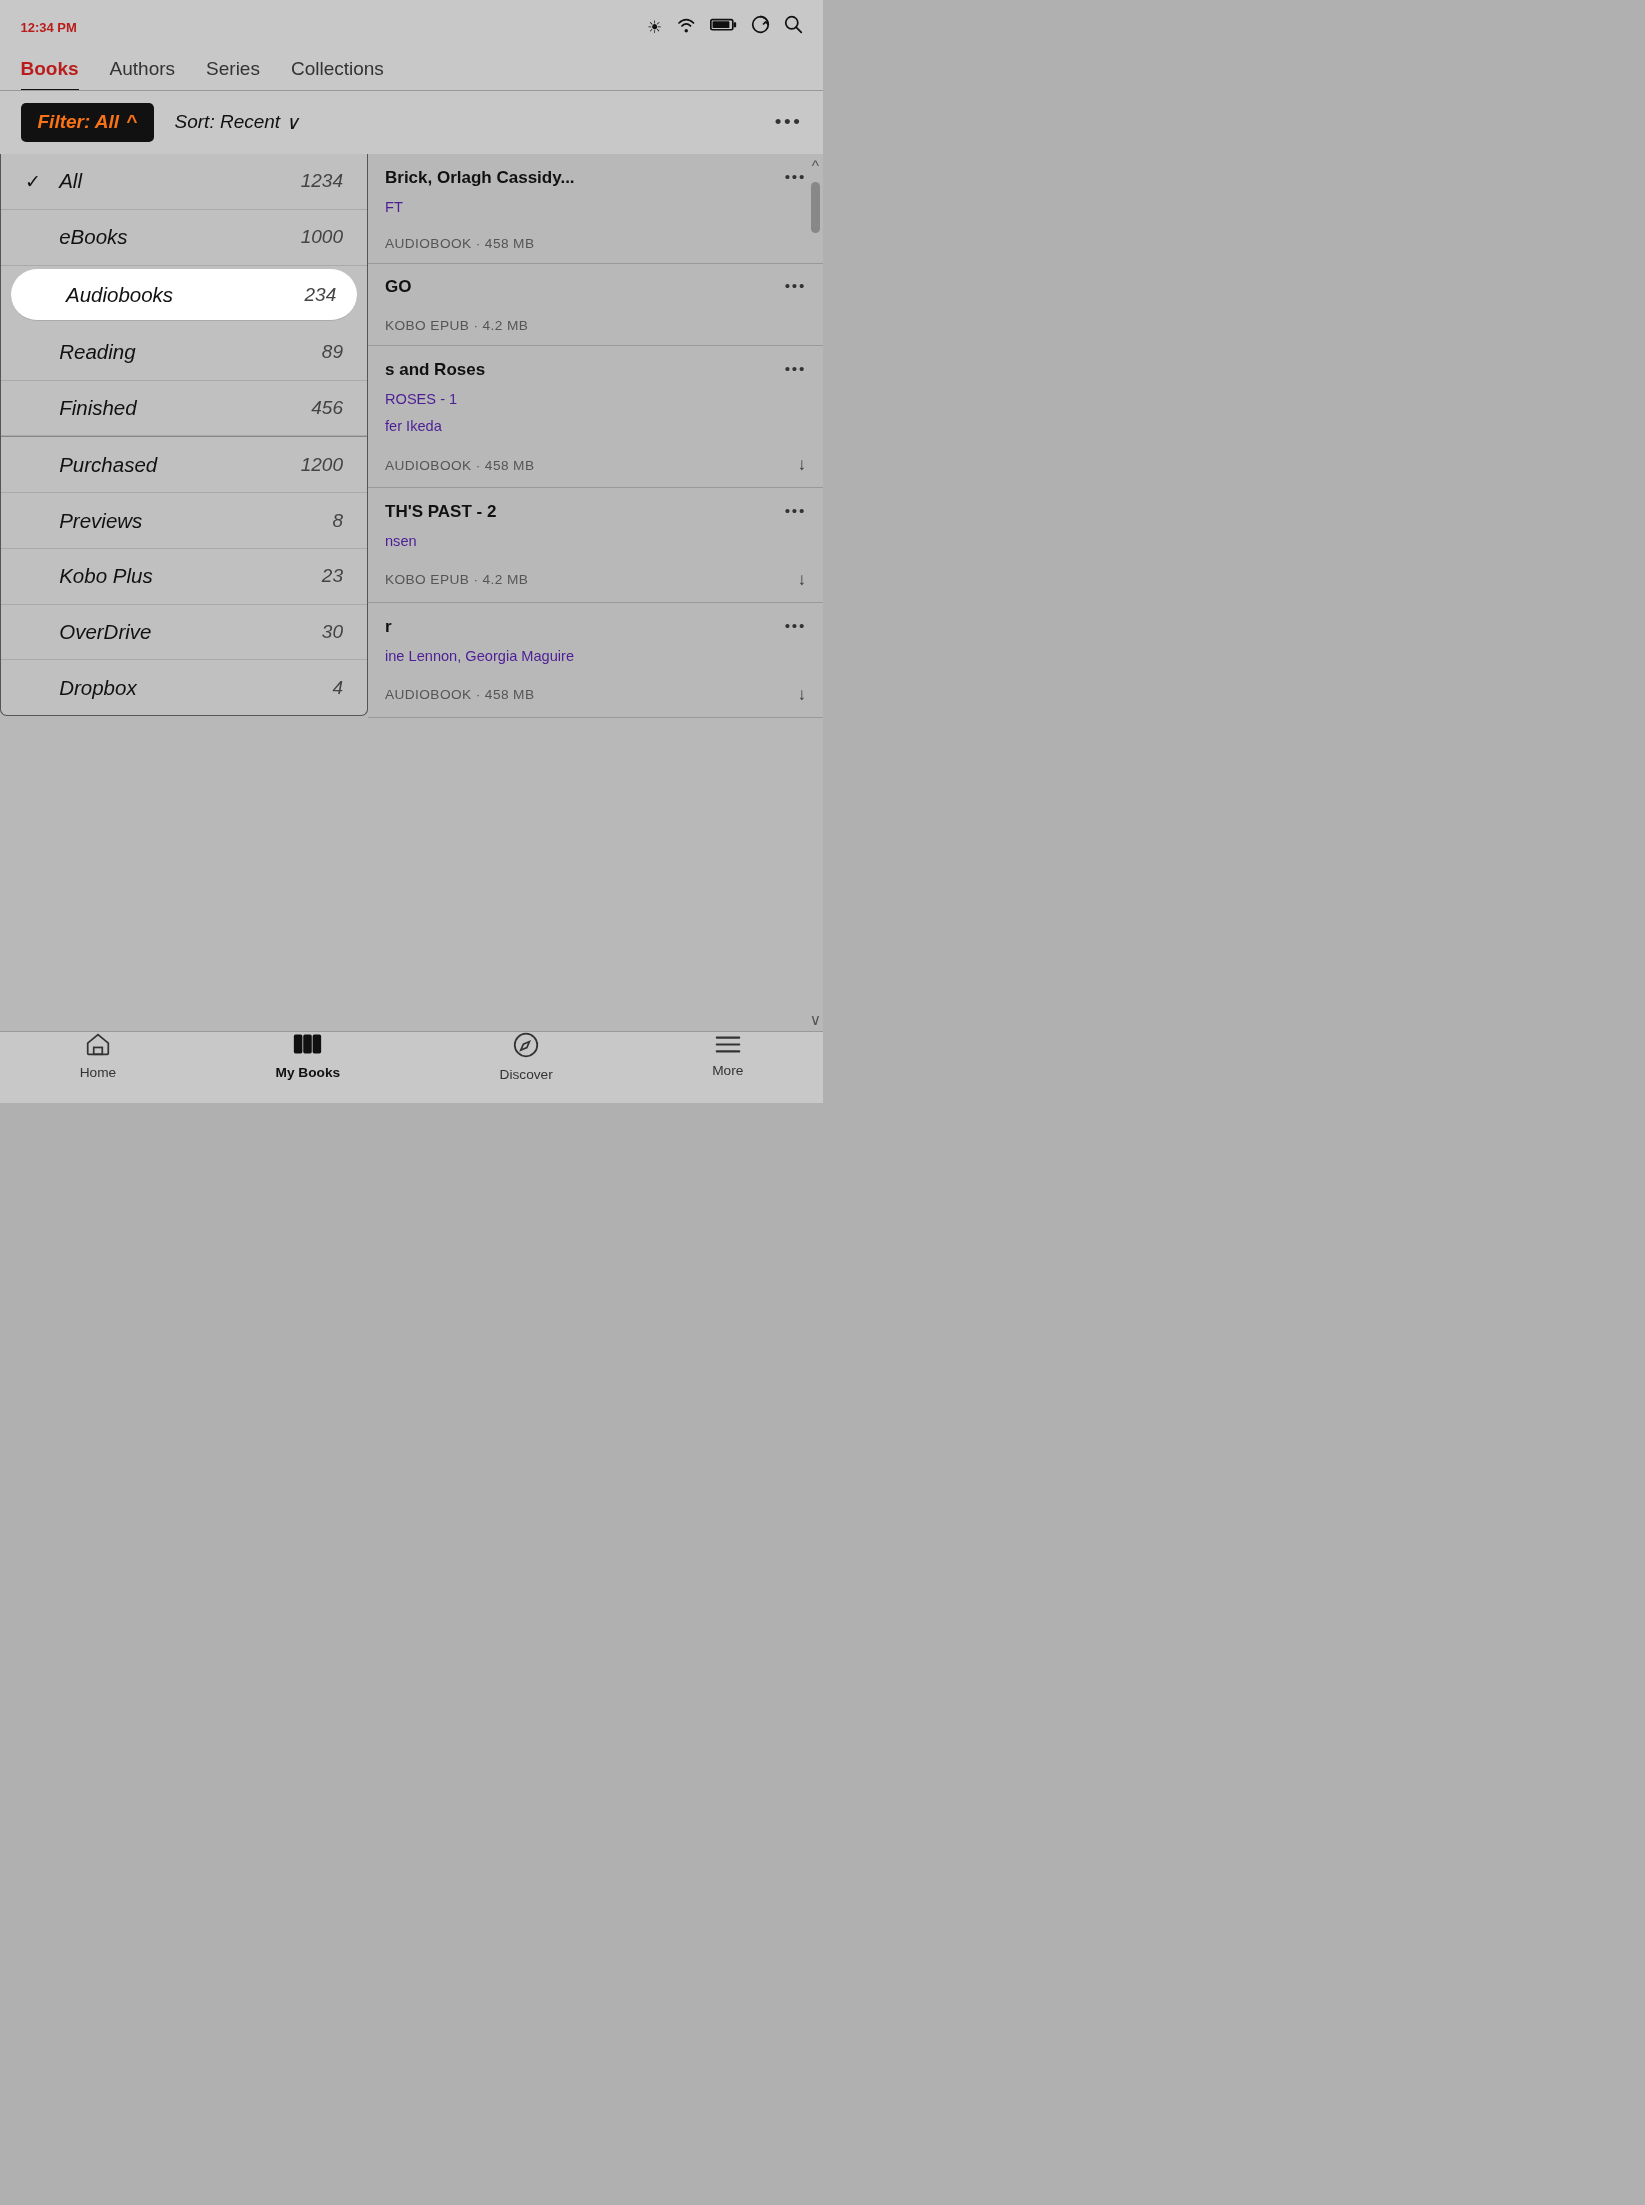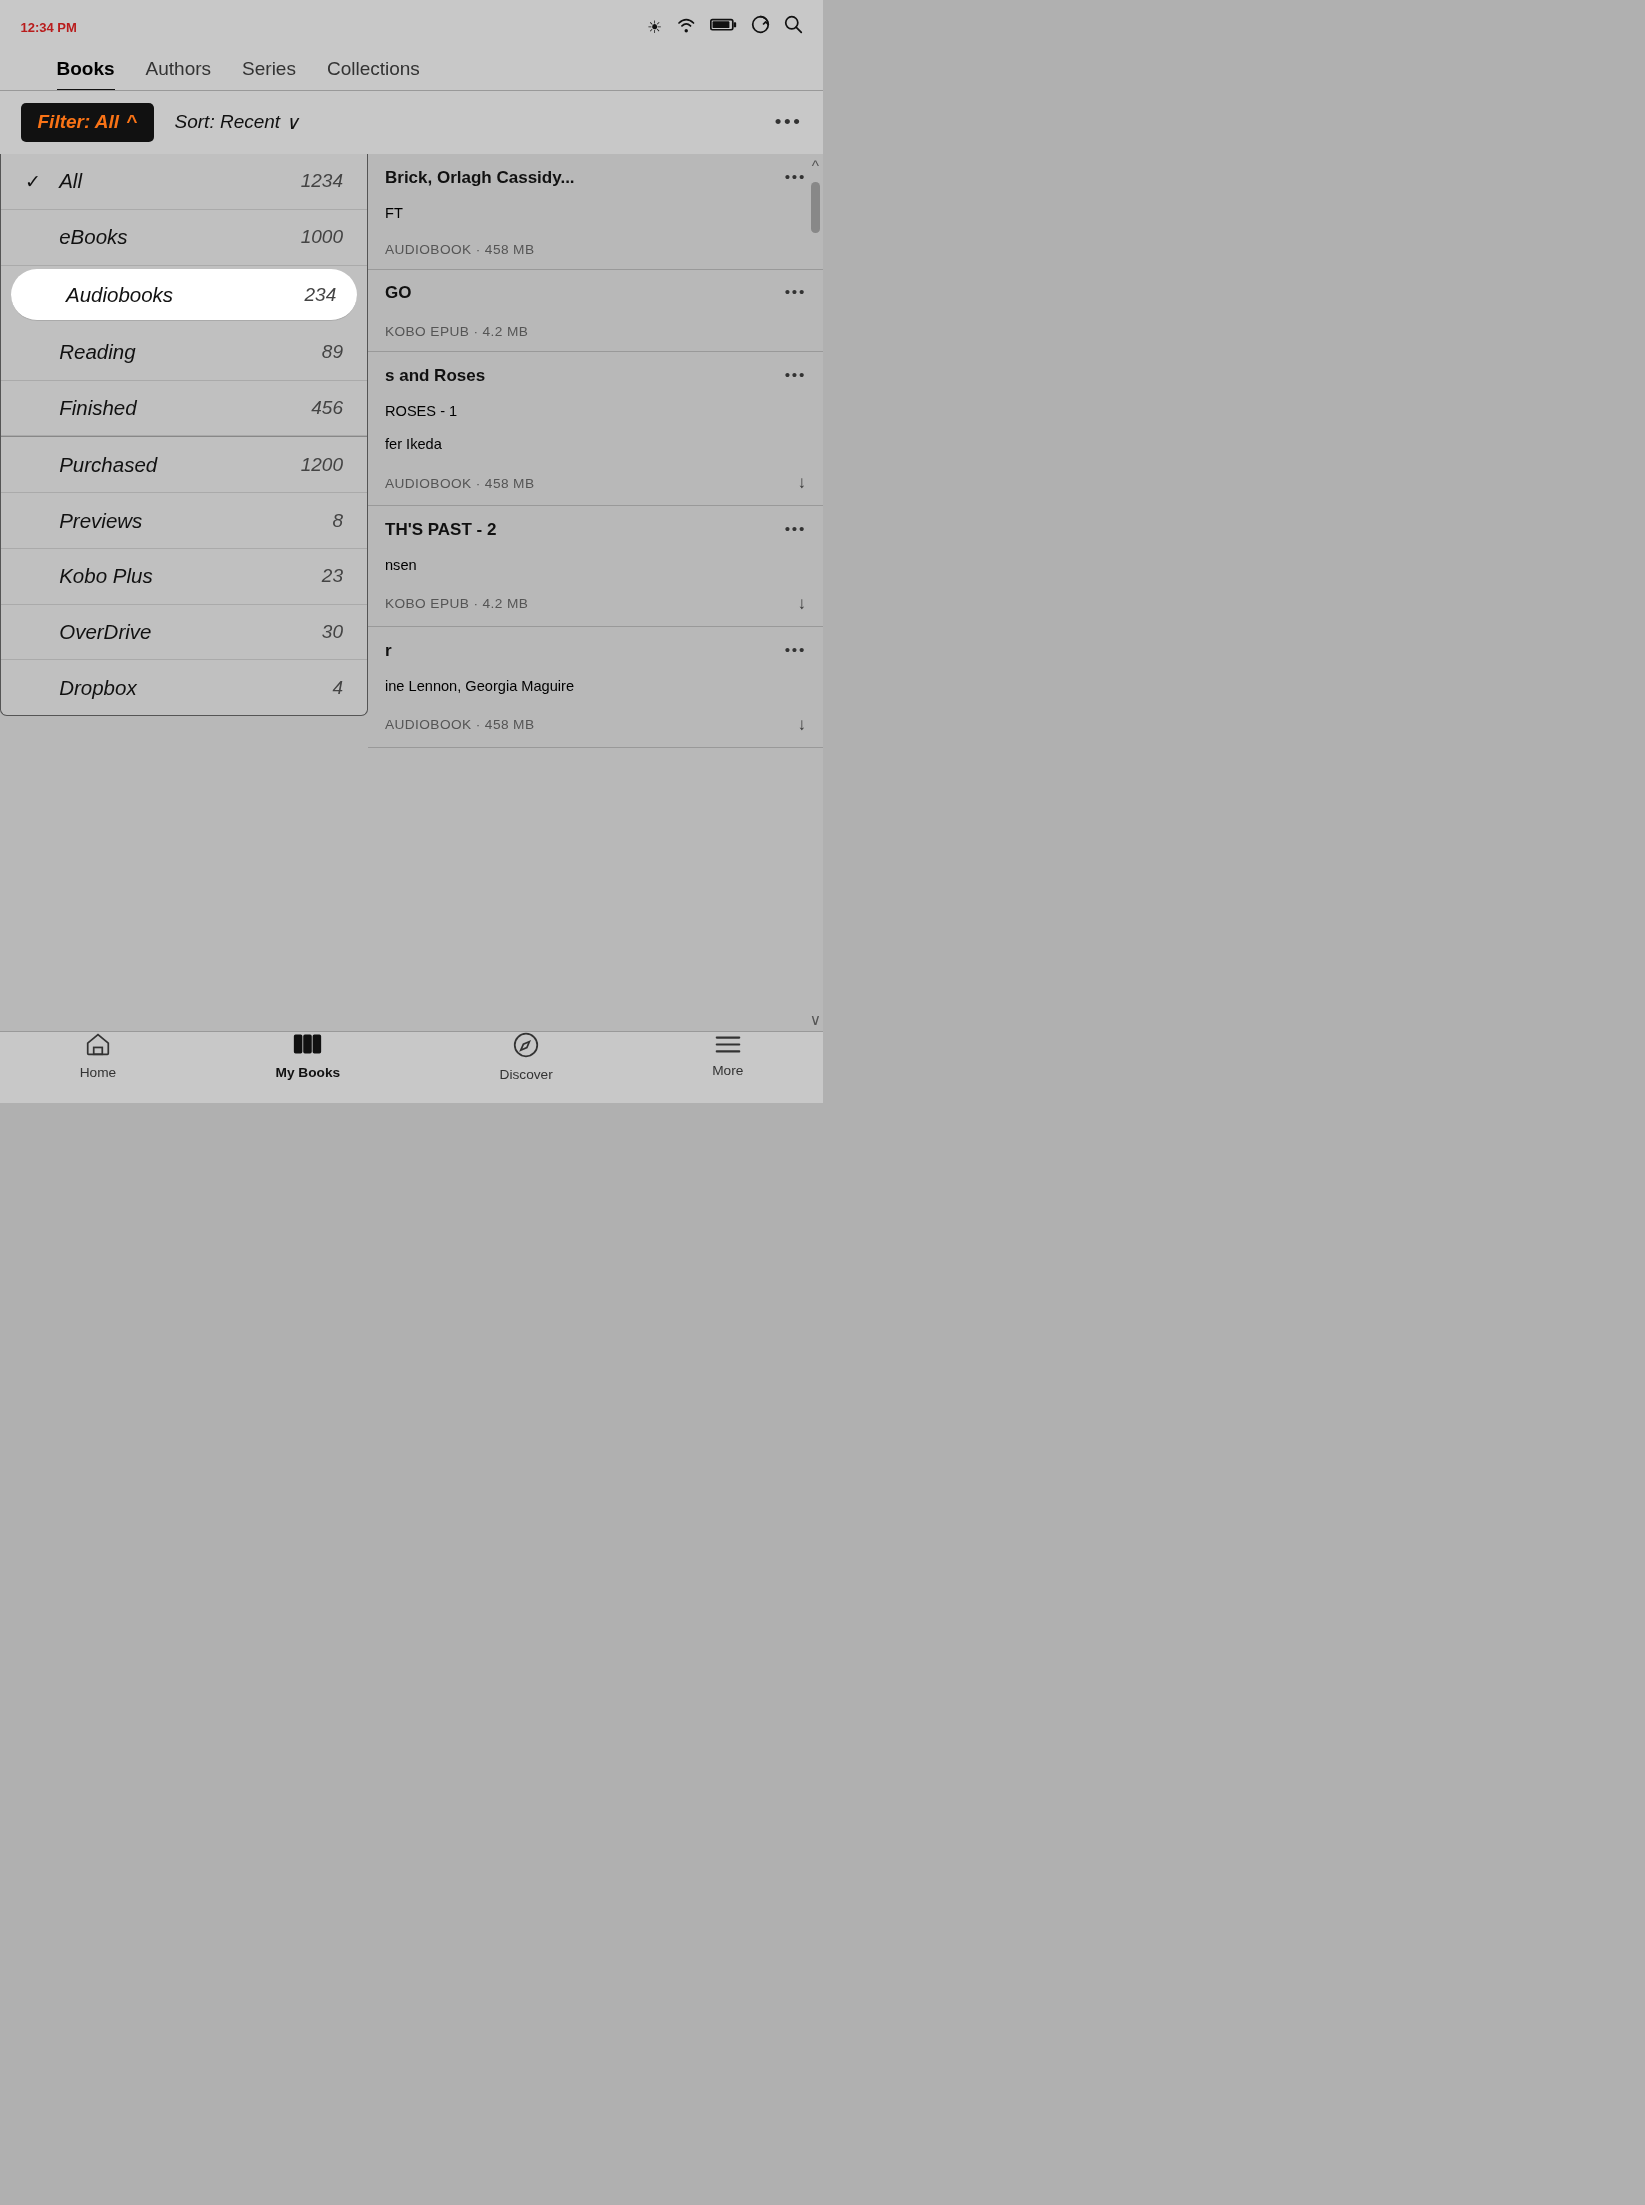--- a/index.html
+++ b/index.html
@@ -46,23 +46,22 @@
     }
     .tab-item {
       font-size: 19px;
       color: #333;
       padding-bottom: 8.6px;
       cursor: pointer;
       border-bottom: 1.7px solid transparent;
     }
     .tab-item.active {
       font-weight: 700;
-      color: #000000;
+      color: #b91c1c;
       border-bottom: 1.7px solid #111;
-      margin-left: 36px;
     }
 
     
     .filter-bar {
       display: flex;
       align-items: center;
       background: #c8c8c8;
       padding: 12px 20.5px;
       gap: 20.5px;
     }
@@ -181,22 +180,22 @@
       flex: 1;
     }
     .book-dots {
       font-size: 15.4px;
       letter-spacing: 1.7px;
       color: #333;
       cursor: pointer;
     }
     .book-subtitle {
       font-size: 14.6px;
-      color: #000000;
-      margin-top: 17px;
+      color: #4c1d95;
+      margin-top: 11px;
     }
     .book-meta-row {
       display: flex;
       justify-content: space-between;
       align-items: center;
       margin-top: 21px;
     }
     .book-meta {
       font-size: 13.7px;
       color: #555;

